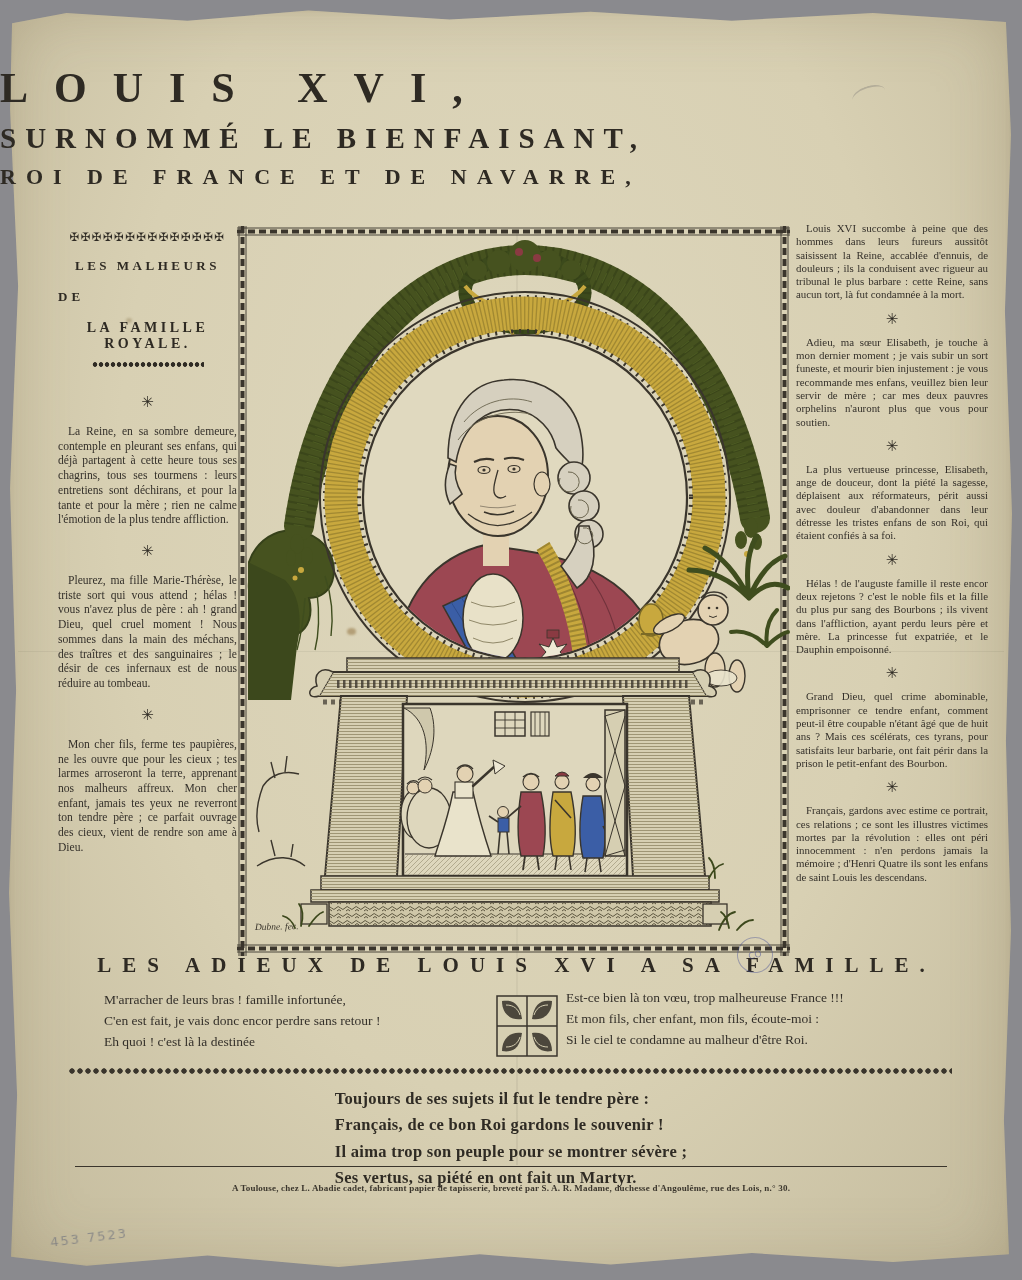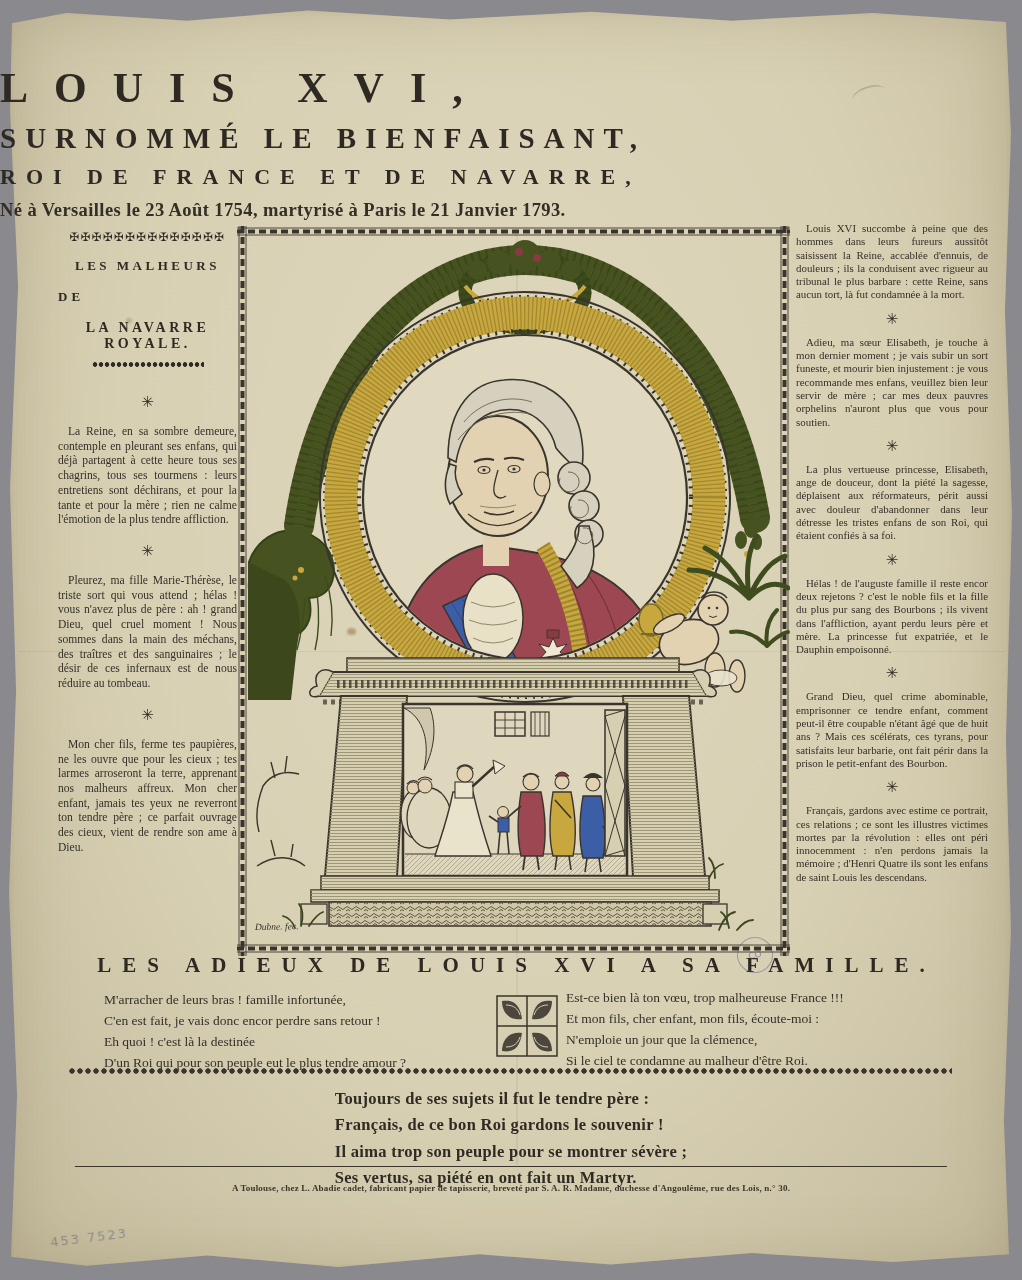--- a/index.html
+++ b/index.html
@@ -75,28 +75,27 @@
 <div class="crease-v"></div>
 <div class="crease-h"></div>
 <div class="stain stain1"></div>
 <div class="stain stain2"></div>
 <div class="pencil-top"></div>
 
 <div class="title-block">
   <div class="t1">LOUIS XVI,</div>
   <div class="t2">SURNOMMÉ LE BIENFAISANT,</div>
   <div class="t3">ROI DE FRANCE ET DE NAVARRE,</div>
-  <div class="t4">Né à Versailles le 23 Août 1754, martyrisé à Paris le 21 Janvier 1793.</div>
 </div>
 
 <div class="col left-col">
   <div class="orn-row">✠✠✠✠✠✠✠✠✠✠✠✠✠✠</div>
   <div class="lh1">LES MALHEURS</div>
   <div class="lh2">DE</div>
-  <div class="lh1 lh3">LA NAVARRE ROYALE.</div>
+  <div class="lh1 lh3">LA FAMILLE ROYALE.</div>
   <div class="squiggle"></div>
   <div class="rosette">✳</div>
   <p class="para">La Reine, en sa sombre demeure, contemple en pleurant ses enfans, qui déjà partagent à cette heure tous ses chagrins, tous ses tourmens : leurs entretiens sont déchirans, et pour la tante et pour la mère ; rien ne calme l'émotion de la plus tendre affliction.</p>
   <div class="rosette">✳</div>
   <p class="para">Pleurez, ma fille Marie-Thérèse, le triste sort qui vous attend ; hélas ! vous n'avez plus de père : ah ! grand Dieu, quel cruel moment ! Nous sommes dans la main des méchans, des traîtres et des sanguinaires ; le désir de ces infernaux est de nous réduire au tombeau.</p>
   <div class="rosette">✳</div>
   <p class="para">Mon cher fils, ferme tes paupières, ne les ouvre que pour les cieux ; tes larmes arroseront la terre, apprenant nos malheurs affreux. Mon cher enfant, jamais tes yeux ne reverront ton tendre père ; ce parfait ouvrage des cieux, vient de rendre son ame à Dieu.</p>
 </div>
 
 <div class="col right-col">
@@ -345,42 +344,40 @@
 
   <text x="18" y="704" font-size="9.5" font-style="italic" fill="#3a352c" transform="rotate(-1 18 704)">Dubne. fec.</text>
 </svg>
 
 <div class="adieux-heading">LES ADIEUX DE LOUIS XVI A SA FAMILLE.</div>
 
 <div class="verse verse-left">
   <div>M'arracher de leurs bras ! famille infortunée,</div>
   <div>C'en est fait, je vais donc encor perdre sans retour !</div>
   <div>Eh quoi ! c'est là la destinée</div>
-  <div>D'un Roi qui pour son peuple eut le plus tendre amour ?</div>
 </div>
 
 <svg class="fleuron" viewBox="0 0 62 62" xmlns="http://www.w3.org/2000/svg">
   <rect x="1" y="1" width="60" height="60" fill="#d6cfb2" stroke="#3a352c" stroke-width="1.5"></rect>
   <line x1="31" y1="1" x2="31" y2="61" stroke="#3a352c" stroke-width="1.5"></line>
   <line x1="1" y1="31" x2="61" y2="31" stroke="#3a352c" stroke-width="1.5"></line>
   <g fill="#3a352c" opacity=".88">
     <path d="M6 6 C18 4 24 10 26 24 C14 26 6 18 6 6 Z"></path>
     <path d="M56 6 C44 4 38 10 36 24 C48 26 56 18 56 6 Z"></path>
     <path d="M6 56 C18 58 24 52 26 38 C14 36 6 44 6 56 Z"></path>
     <path d="M56 56 C44 58 38 52 36 38 C48 36 56 44 56 56 Z"></path>
   </g>
   <g stroke="#d6cfb2" stroke-width="1" fill="none">
     <path d="M10 10 C18 10 22 14 24 20 M52 10 C44 10 40 14 38 20 M10 52 C18 52 22 48 24 42 M52 52 C44 52 40 48 38 42"></path>
   </g>
 </svg>
 
 <div class="verse verse-right">
   <div>Est-ce bien là ton vœu, trop malheureuse France !!!</div>
   <div>Et mon fils, cher enfant, mon fils, écoute-moi :</div>
-  <div>N'emploie un jour que la clémence,</div>
   <div>Si le ciel te condamne au malheur d'être Roi.</div>
 </div>
 
 <div class="wavy"></div>
 
 <div class="quatrain">
   <div class="quatrain-inner">
     <div>Toujours de ses sujets il fut le tendre père :</div>
     <div>Français, de ce bon Roi gardons le souvenir !</div>
     <div>Il aima trop son peuple pour se montrer sévère ;</div>

